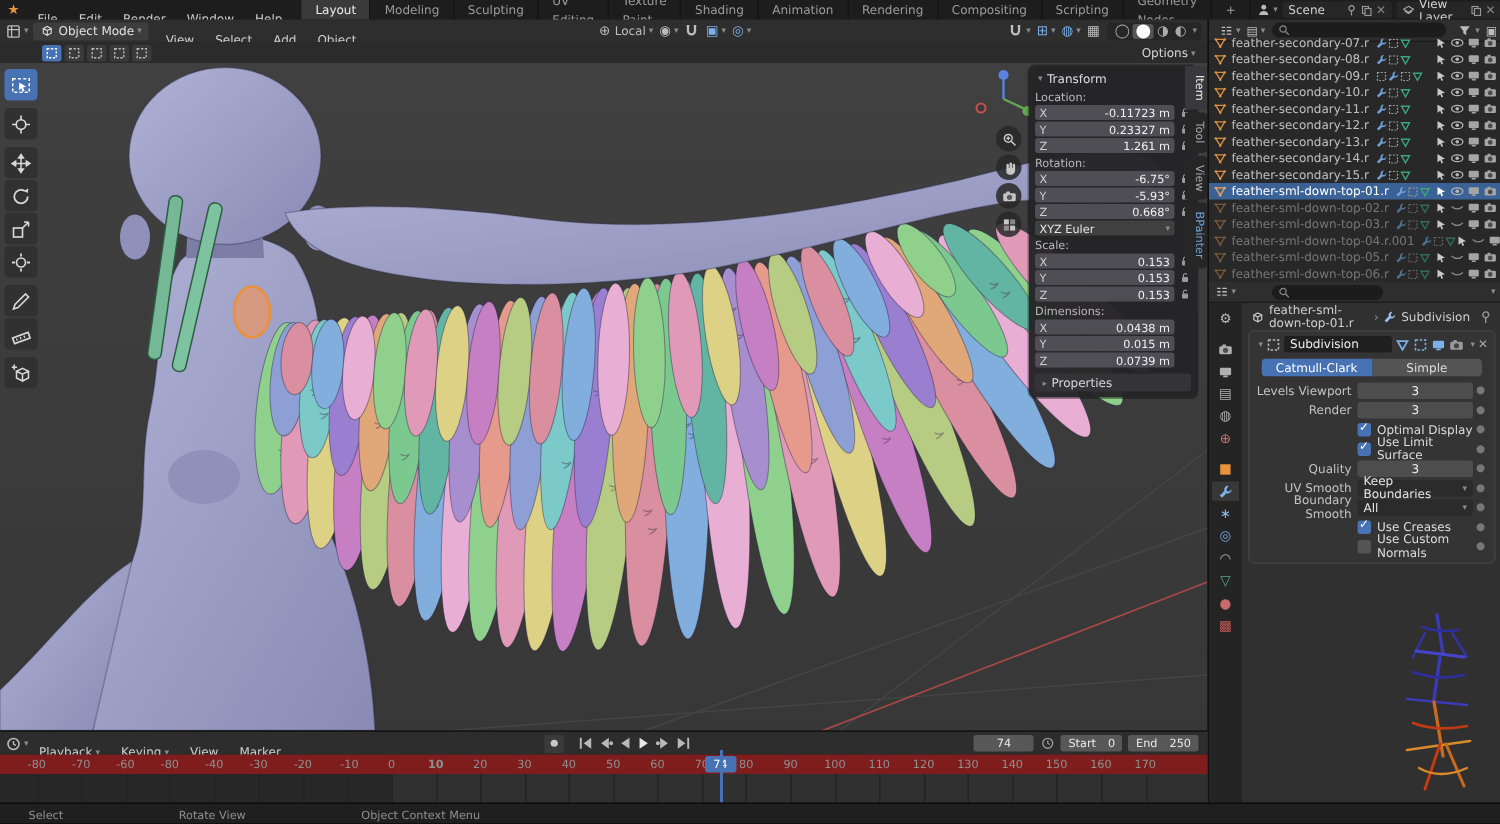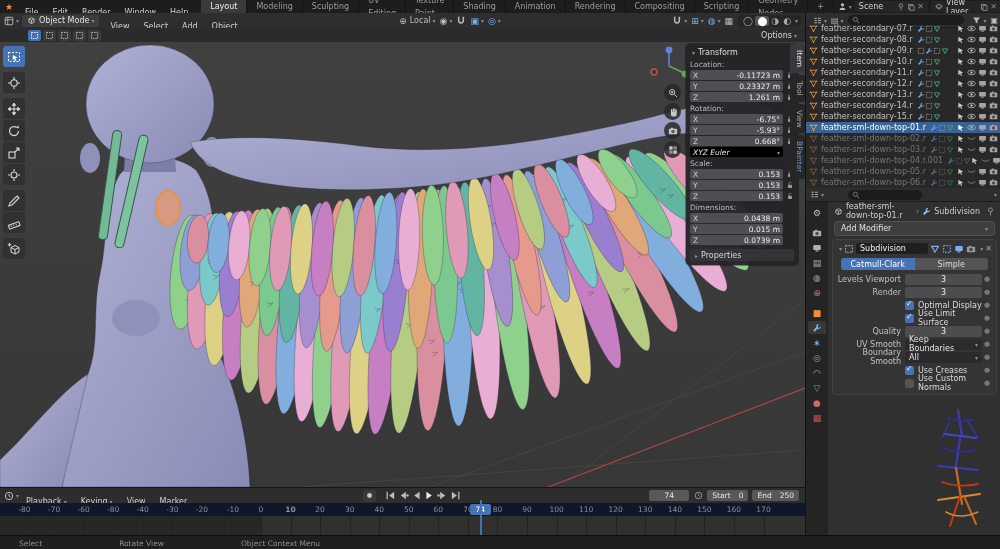--- a/index.html
+++ b/index.html
@@ -34,21 +34,21 @@
   .tgap{height:4px;}
   
   .navbtn{width:17px;height:17px;border-radius:50%;background:rgba(40,40,40,.85);display:flex;align-items:center;justify-content:center;color:#c6c6c6;}
   
   #npanel{left:686px;top:44px;width:104px;background:rgba(36,36,39,.96);border-radius:4px;padding:3px 4px 4px 4px;box-shadow:0 0 0 1px rgba(0,0,0,.35);}
   .nsec{font-size:8px;color:#dedede;height:11px;display:flex;align-items:center;}
   .nlabel{font-size:7.5px;color:#b9b9b9;height:10px;display:flex;align-items:center;margin-top:1px;}
   .nrow{display:flex;align-items:center;height:10px;margin-top:1px;}
   .nfld{flex:1;background:#4e4e54;border-radius:2px;height:10px;display:flex;align-items:center;padding:0 3px;font-size:7.5px;color:#f0f0f0;}
   .nfld .ax{color:#cfcfcf;margin-right:auto;}
-  .ndd{flex:1;background:#000000;border-radius:2px;height:10px;display:flex;align-items:center;padding:0 3px;font-size:7.5px;color:#e6e6e6;font-style:italic;}
+  .ndd{flex:1;background:#404040;border-radius:2px;height:10px;display:flex;align-items:center;padding:0 3px;font-size:7.5px;color:#e6e6e6;}
   .nlock{width:11px;display:flex;justify-content:flex-end;color:#9a9a9a;}
   #ntabs{left:790px;top:44px;width:15px;display:flex;flex-direction:column;}
   .ntab{writing-mode:vertical-rl;font-size:7.5px;color:#a8a8a8;background:#262626;border-radius:0 3px 3px 0;padding:6px 1px;margin-bottom:2px;text-align:center;}
   .ntab.active{background:#39393d;color:#f0f0f0;}
   .ntab.bp{color:#6f9fd9;}
   
   #outliner{left:805px;top:13px;width:195px;height:175px;background:#282828;border-left:1px solid #111;overflow:hidden;}
   #outl-head{height:14px;background:#2e2e2e;border-bottom:1px solid #1c1c1c;display:flex;align-items:center;padding:0 3px;}
   .osearch{flex:1;background:#1c1c1c;border-radius:7px;height:10px;margin:0 4px;display:flex;align-items:center;padding:0 4px;color:#888;}
   .orow{display:flex;align-items:center;height:11px;padding:0 3px;font-size:8px;color:#c0c0c0;}
@@ -78,21 +78,21 @@
   .pdd{flex:1;background:#2b2b2b;border-radius:2px;height:11px;display:flex;align-items:center;padding:0 4px;font-size:8px;color:#e6e6e6;}
   .pdot{width:10px;text-align:center;color:#777;font-size:7px;flex:none;}
   .cb{width:9px;height:9px;border-radius:2px;background:#545454;flex:none;margin-right:4px;position:relative;}
   .cb.on{background:#4772b3;}
   .cb.on::after{content:"✓";position:absolute;left:1px;top:-2px;color:#fff;font-size:8px;}
   .cbtext{font-size:8px;color:#dcdcdc;}
   .advhead{display:flex;align-items:center;height:12px;margin:2px 6px;font-size:8px;color:#d8d8d8;border-top:1px solid #3e3e3e;padding-top:2px;}
   
   #timeline{left:0;top:487px;width:805px;height:48px;background:#2b2b2b;border-top:1px solid #151515;}
   #tl-head{position:absolute;left:0;top:0;width:805px;height:15px;background:#2d2d2d;border-bottom:1px solid #1f1f1f;display:flex;align-items:center;}
-  #tl-ruler{position:absolute;left:0;top:15px;width:805px;height:13px;background:#0f172a;border-bottom:1px solid #202020;}
+  #tl-ruler{position:absolute;left:0;top:15px;width:805px;height:13px;background:#7f1d1d;border-bottom:1px solid #202020;}
   #tl-track{position:absolute;left:0;top:28px;width:805px;height:20px;background:#272727;}
   .tick{position:absolute;top:2px;width:22px;text-align:center;font-size:7.5px;color:#8f8f8f;}
   .pill{display:flex;align-items:center;justify-content:center;background:#585858;border-radius:2px;height:11px;font-size:7.5px;color:#e8e8e8;padding:0 5px;margin-left:4px;}
   .pbtn{width:13px;height:12px;display:flex;align-items:center;justify-content:center;color:#b9b9b9;}
   
   #status{left:0;top:535px;width:1000px;height:14px;background:#1f1f1f;border-top:1px solid #0d0d0d;display:flex;align-items:center;font-size:7.5px;color:#8f8f8f;}
   .hint{display:flex;align-items:center;gap:4px;margin-right:66px;}
 </style>
 </head>
 <body>
@@ -1331,24 +1331,20 @@
         <span style="color:#888">›</span>
         <svg class="ic" width="9" height="9" style="color:#9cc0ea">
             <use href="#s-wrench"></use>
           </svg>
         <span>Subdivision</span>
         <span style="flex:1"></span>
         <svg class="ic" width="9" height="9" style="color:#999">
             <use href="#s-pin"></use>
           </svg>
       </div>
-      <div class="addmod">
-          <span>Add Modifier</span>
-          <span class="chev" style="margin-left:auto">▾</span>
-        </div>
       <div class="modbox">
         <div class="modhead">
           <span class="chev">▾</span>
           <svg class="ic" width="10" height="10" style="color:#b8b8b8">
               <use href="#s-dotbox"></use>
             </svg>
           <span class="modname">
               <span>Subdivision</span>
             </span>
           <svg class="ic" width="10" height="10" style="color:#7db0ea">

